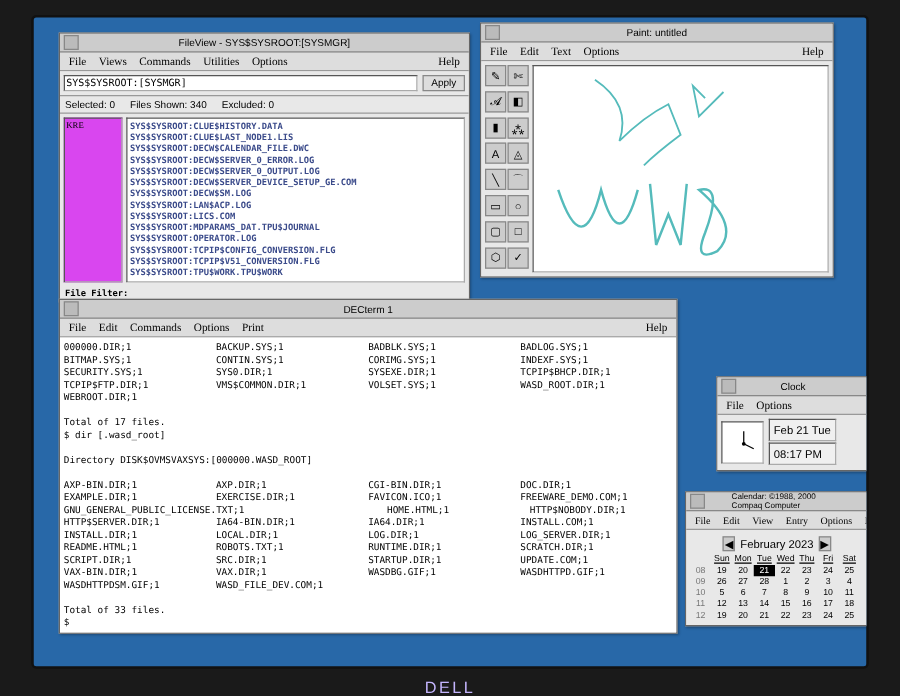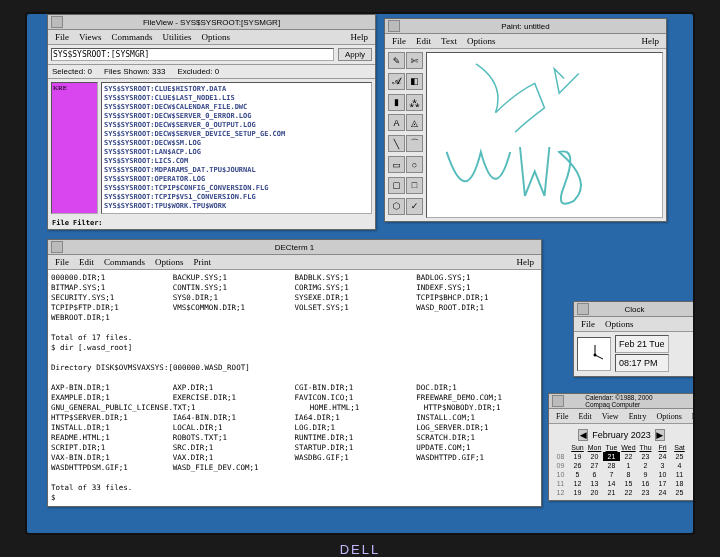--- a/index.html
+++ b/index.html
@@ -46,41 +46,41 @@
   .cal-grid div { padding: 1px 0; }
   .cal-grid .wk { color: #777; }
   .cal-grid .dow { text-decoration: underline; }
   .cal-grid .today { background: #000; color: #fff; }
 </style>
 </head>
 <body>
 
 <div class="monitor">
 
-  <div class="win" style="top:0;left:20px;width:329px;">
+  <div class="win" style="top:12px;left:20px;width:329px;">
     <div class="titlebar">
       <div class="sysbox"></div>
       <span class="title">FileView - SYS$SYSROOT:[SYSMGR]</span>
     </div>
     <div class="menubar">
       <span>File</span>
       <span>Views</span>
       <span>Commands</span>
       <span>Utilities</span>
       <span>Options</span>
       <span class="help">Help</span>
     </div>
     <div class="content">
       <div class="fv-path">
         <input value="SYS$SYSROOT:[SYSMGR]" style="">
         <div class="btn">Apply</div>
       </div>
       <div class="fv-status">
         <span>Selected: 0</span>
-        <span>Files Shown: 333</span>
+        <span>Files Shown: 340</span>
         <span>Excluded: 0</span>
       </div>
       <div class="fv-main">
         <div class="fv-tree"><span>KRE</span></div>
         <div class="fv-list" id="fvfiles">
             <div>SYS$SYSROOT:CLUE$HISTORY.DATA</div>
             <div>SYS$SYSROOT:CLUE$LAST_NODE1.LIS</div>
             <div>SYS$SYSROOT:DECW$CALENDAR_FILE.DWC</div>
             <div>SYS$SYSROOT:DECW$SERVER_0_ERROR.LOG</div>
             <div>SYS$SYSROOT:DECW$SERVER_0_OUTPUT.LOG</div>

